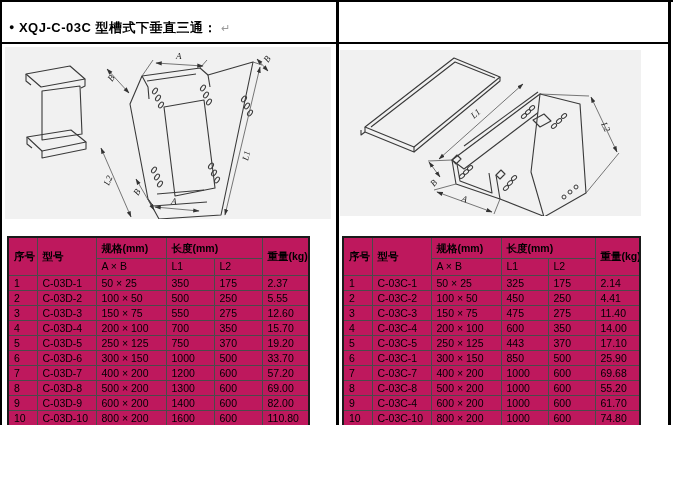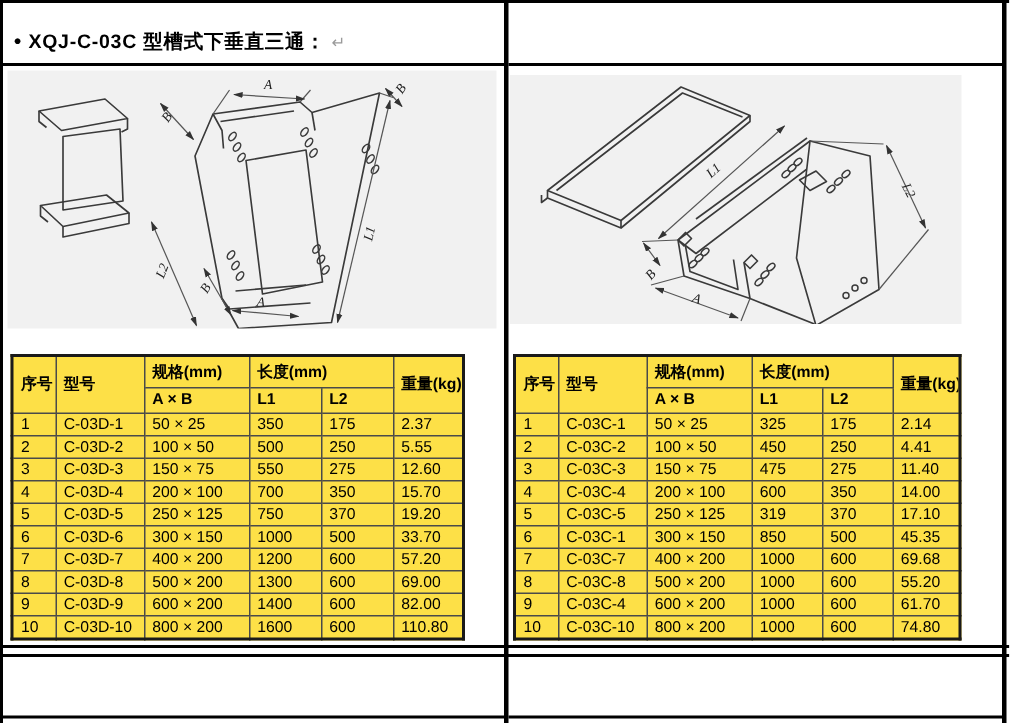--- a/index.html
+++ b/index.html
@@ -1,30 +1,30 @@
 <!DOCTYPE html>
 <html><head>
 <meta charset="utf-8">
 <style>
   *{box-sizing:border-box;margin:0;padding:0}
   html,body{background:#fff}
-  .page{position:relative;width:673px;height:482px;background:#fff;overflow:hidden;
+  .page{position:relative;width:673px;height:425px;background:#fff;overflow:hidden;
         font-family:"Liberation Sans",sans-serif;color:#000}
   .vline,.hline{position:absolute;background:#000}
   .sec-title{position:absolute;font-weight:bold;font-size:13px;white-space:nowrap;letter-spacing:.5px}
   .sec-title .bullet{font-size:9px;vertical-align:2px;margin-right:4px}
   .sec-title .ret{color:#9a9a9a;font-weight:normal;font-size:11px;margin-left:4px}
   .draw{position:absolute;background:#f1f1f1}
   .draw svg{display:block;width:100%;height:100%}
-  table.spec{position:absolute;border-collapse:collapse;background:#fde047;font-size:10.5px;
+  table.spec{position:absolute;border-collapse:collapse;background:#be185d;font-size:10.5px;
              table-layout:fixed;border:2px solid #1a1a1a}
   table.spec th,table.spec td{border:1px solid #4a4a4a;text-align:left;
              padding:1px 2px 1px 5px;line-height:1.15;overflow:hidden;white-space:nowrap}
   table.spec th{font-weight:bold}
-  table.spec th.sub{font-weight:bold}
+  table.spec th.sub{font-weight:normal}
   table.spec thead tr.h1{height:21px}
   table.spec thead tr.h2{height:17px}
   table.spec tbody tr{height:15px}
   .dimtxt{font-family:"Liberation Serif",serif;font-style:italic;font-size:9px;fill:#222}
 </style>
 </head>
 <body>
 
 <div class="page">
 
@@ -335,31 +335,31 @@
           <td>C-03C-4</td>
           <td>200 × 100</td>
           <td>600</td>
           <td>350</td>
           <td>14.00</td>
         </tr>
         <tr>
           <td>5</td>
           <td>C-03C-5</td>
           <td>250 × 125</td>
-          <td>319</td>
+          <td>443</td>
           <td>370</td>
           <td>17.10</td>
         </tr>
         <tr>
           <td>6</td>
           <td>C-03C-1</td>
           <td>300 × 150</td>
           <td>850</td>
           <td>500</td>
-          <td>45.35</td>
+          <td>25.90</td>
         </tr>
         <tr>
           <td>7</td>
           <td>C-03C-7</td>
           <td>400 × 200</td>
           <td>1000</td>
           <td>600</td>
           <td>69.68</td>
         </tr>
         <tr>

